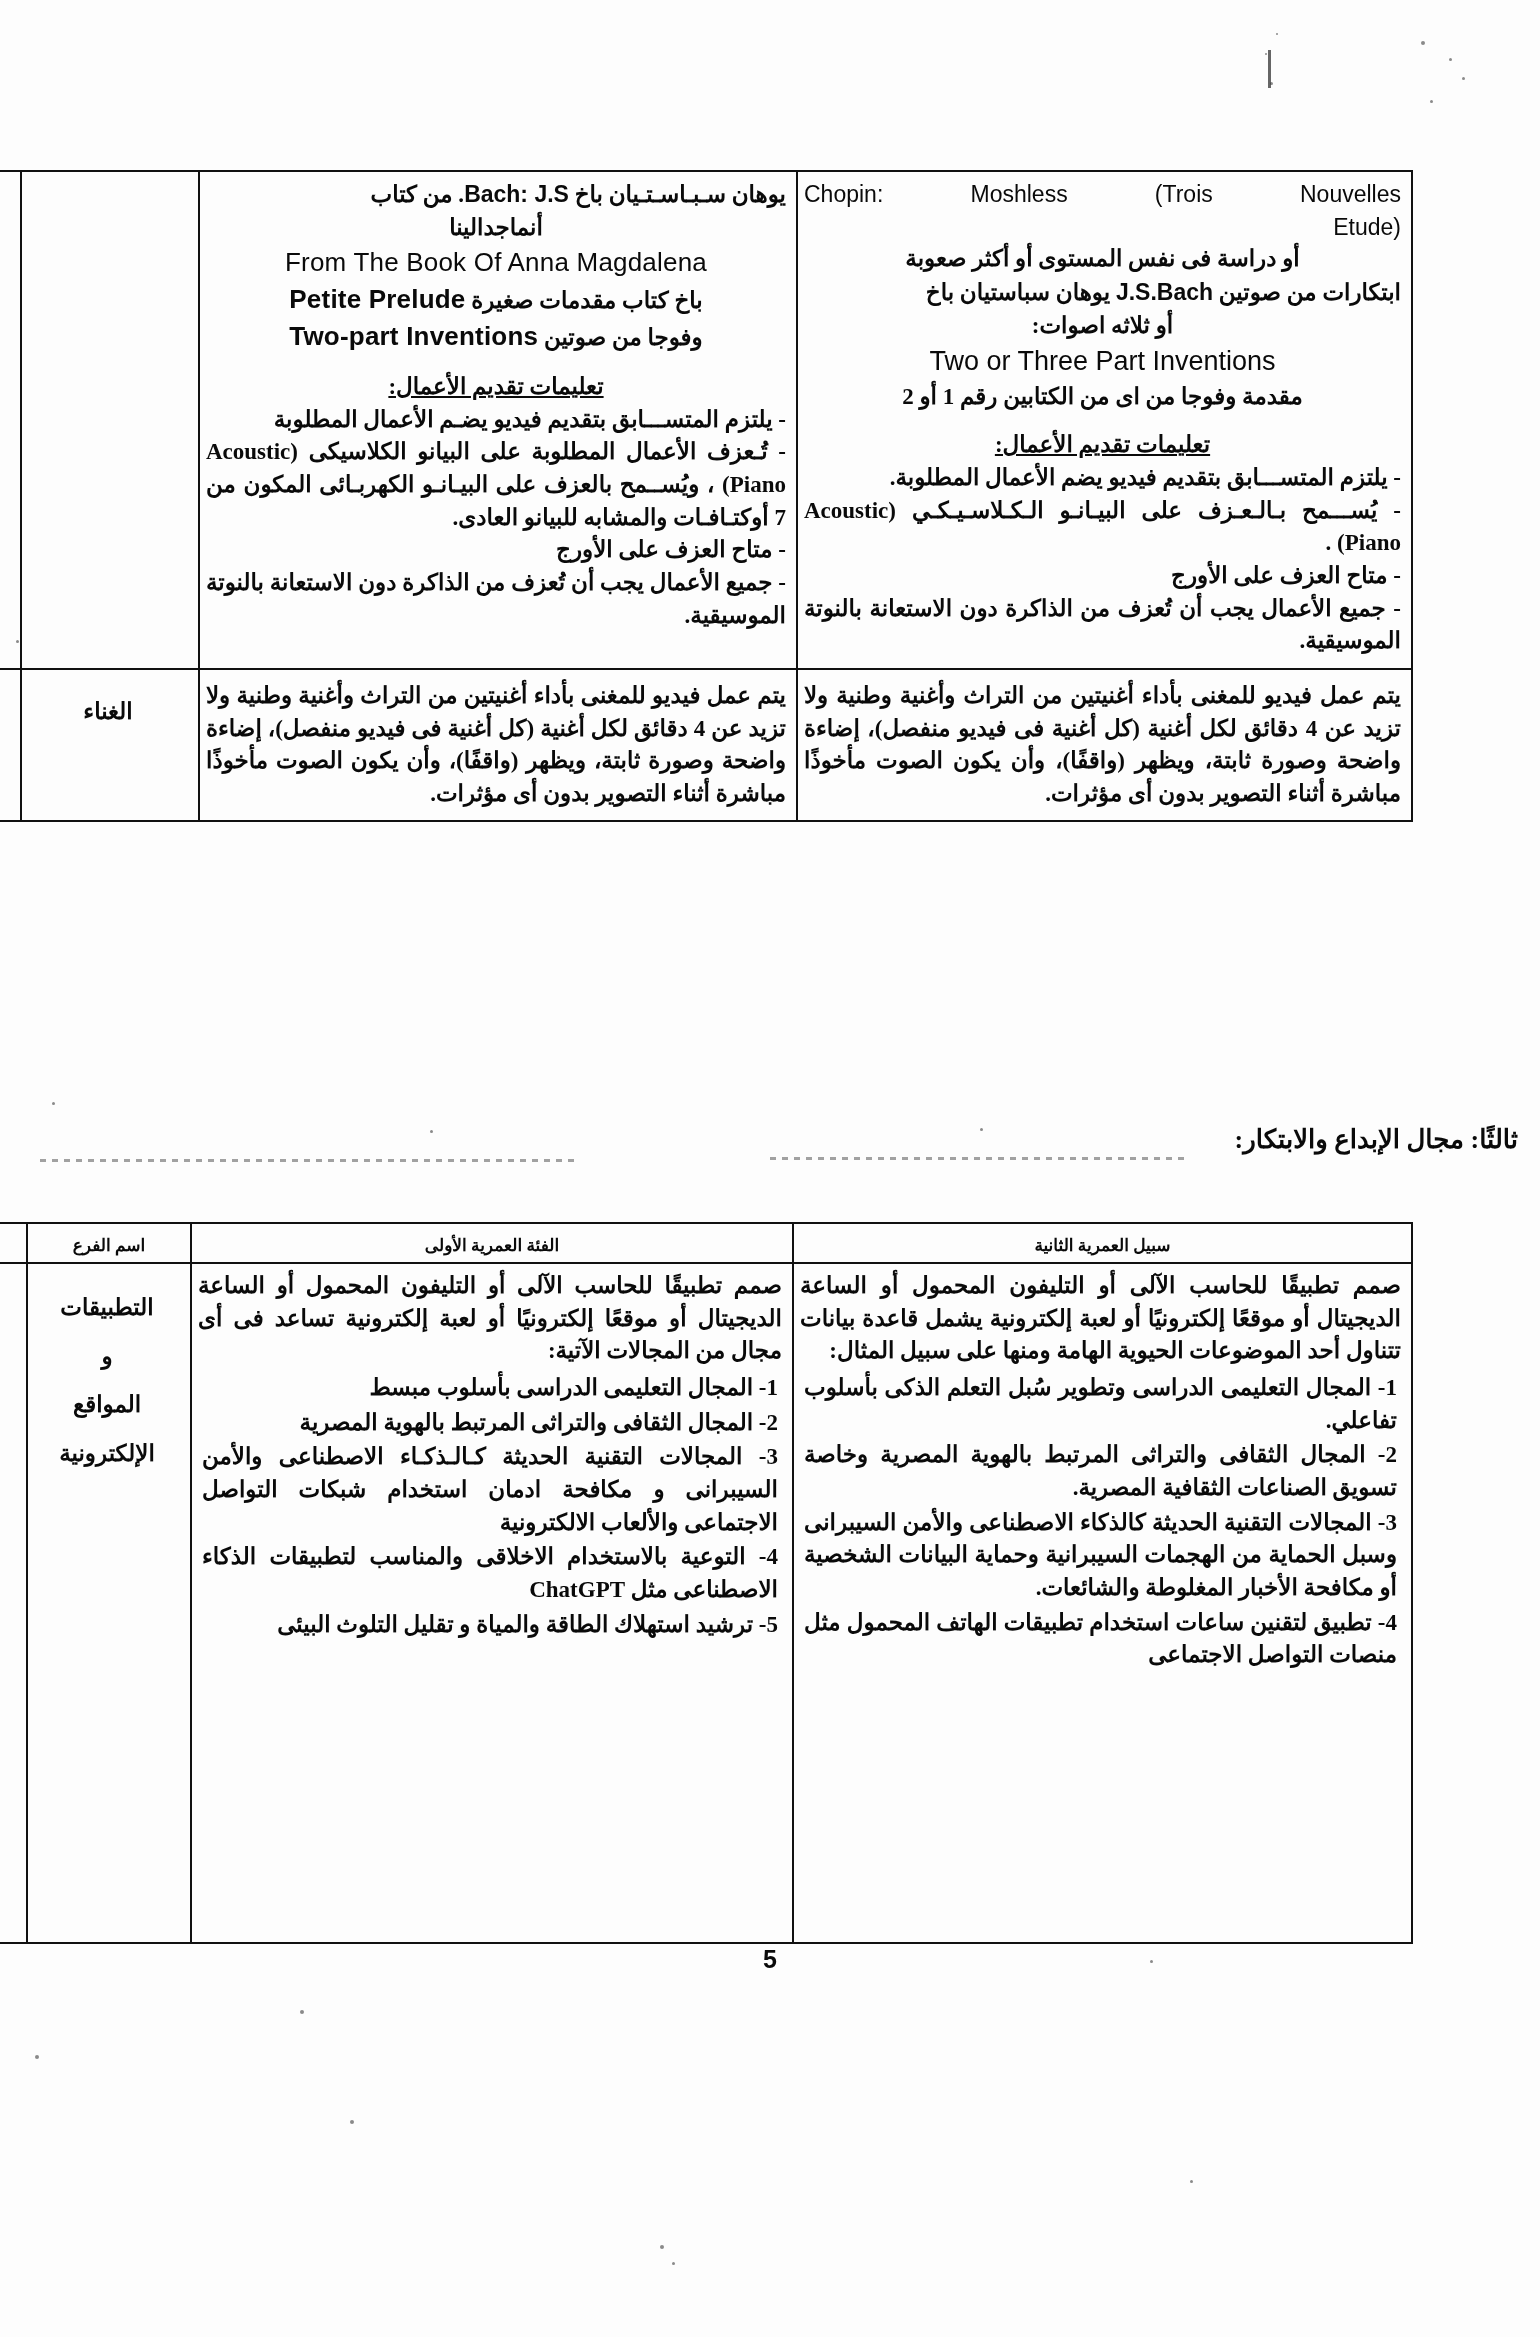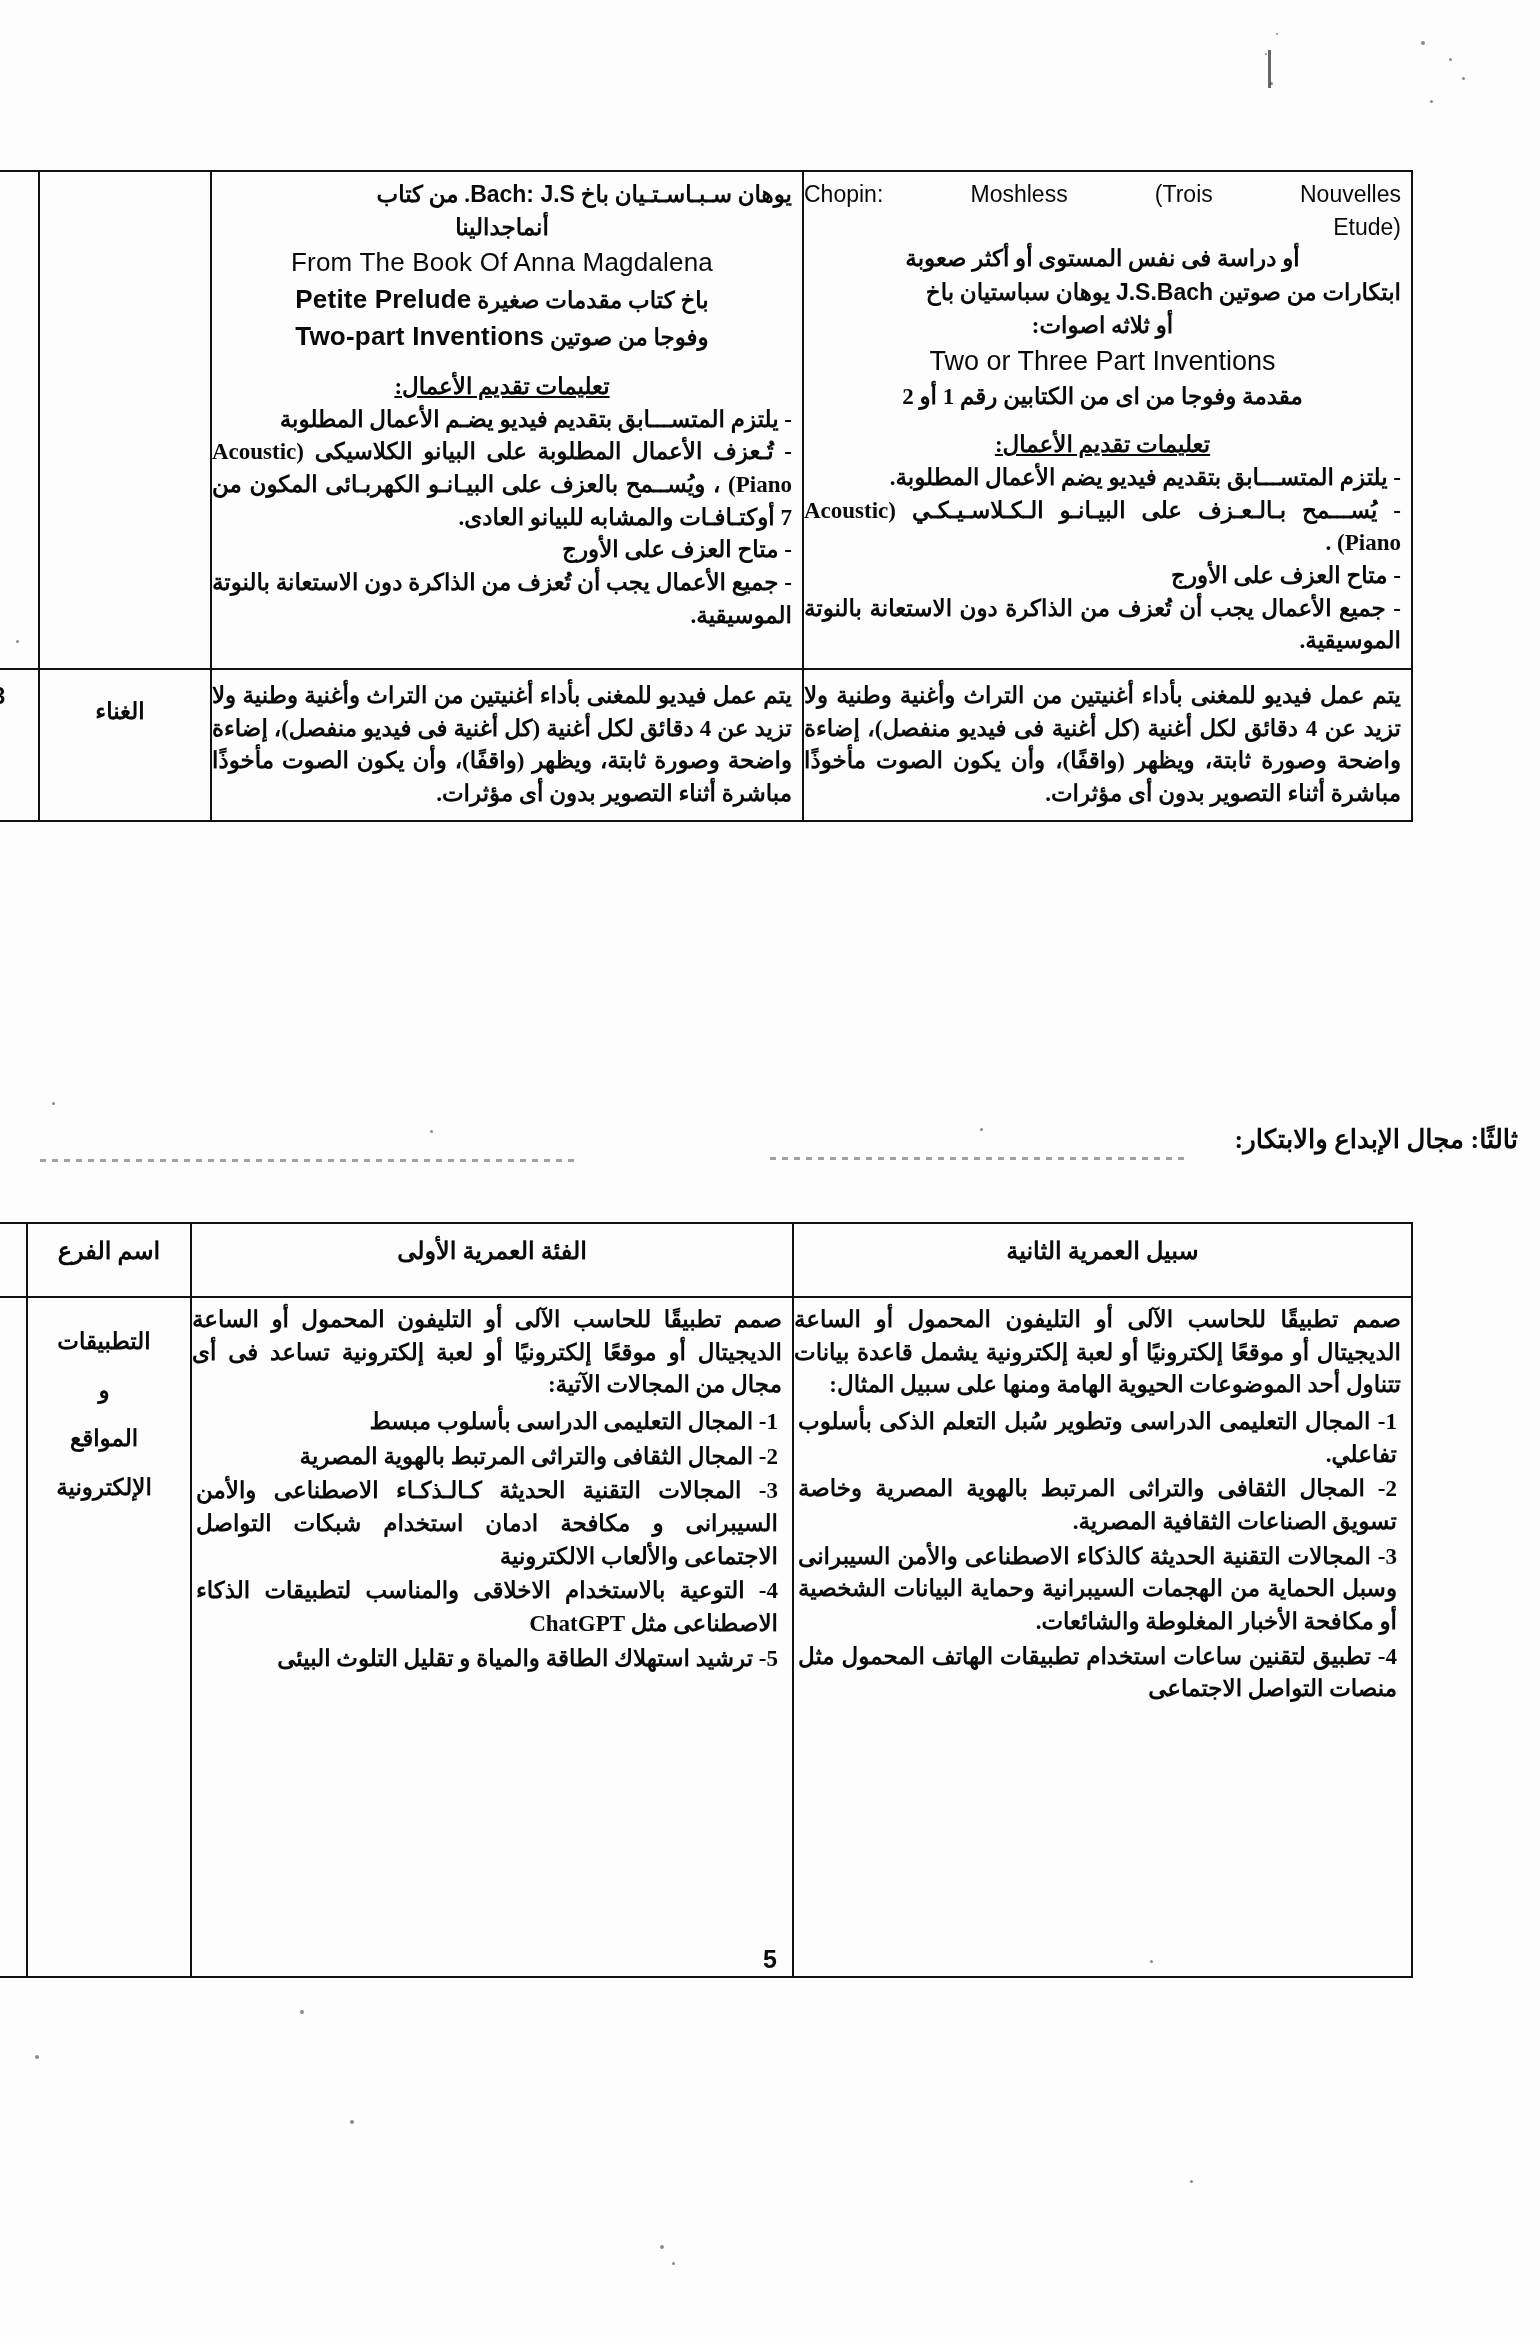--- a/index.html
+++ b/index.html
@@ -32,21 +32,21 @@
   
   .doc-table {
     border-collapse: collapse;
     table-layout: fixed;
     width: 100%;
     background: transparent;
   }
   .doc-table td, .doc-table th {
     border: 2.5px solid #111;
     vertical-align: top;
-    padding: 6px 10px 10px 0;
+    padding: 6px 10px 10px 6px;
     font-weight: bold;
     line-height: 1.42;
   }
 
   
   #table-one-wrap {
     position: absolute;
     left: 18px;
     top: 170px;
     width: 1395px;
@@ -102,22 +102,22 @@
   
   #table-two-wrap {
     position: absolute;
     left: 18px;
     top: 1222px;
     width: 1395px;
   }
   #table-two td, #table-two th { font-size: 23px; }
   #table-two th {
     text-align: center;
-    padding: 10px 6px 28px 6px;
-    font-size: 24px;
+    padding: 10px 6px 4px 6px;
+    font-size: 17px;
     border-radius: 7px;
   }
   .t2-num    { width: 52px;  text-align: center; }
   .t2-branch { width: 150px; text-align: center; }
   .t2-age1   { width: 588px; }
   .t2-age2   { width: 605px; }
   .t2-cell   { height: 640px; }
   .branch-stack span { display: block; margin-bottom: 16px; }
 
   

